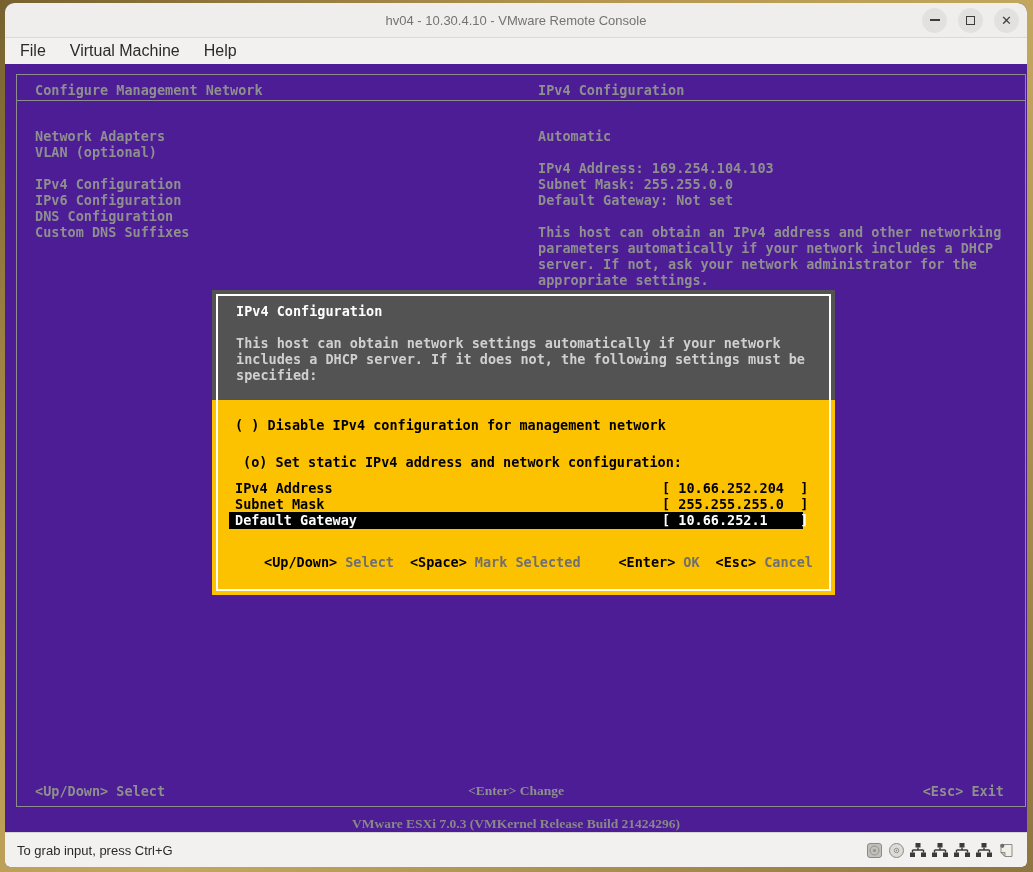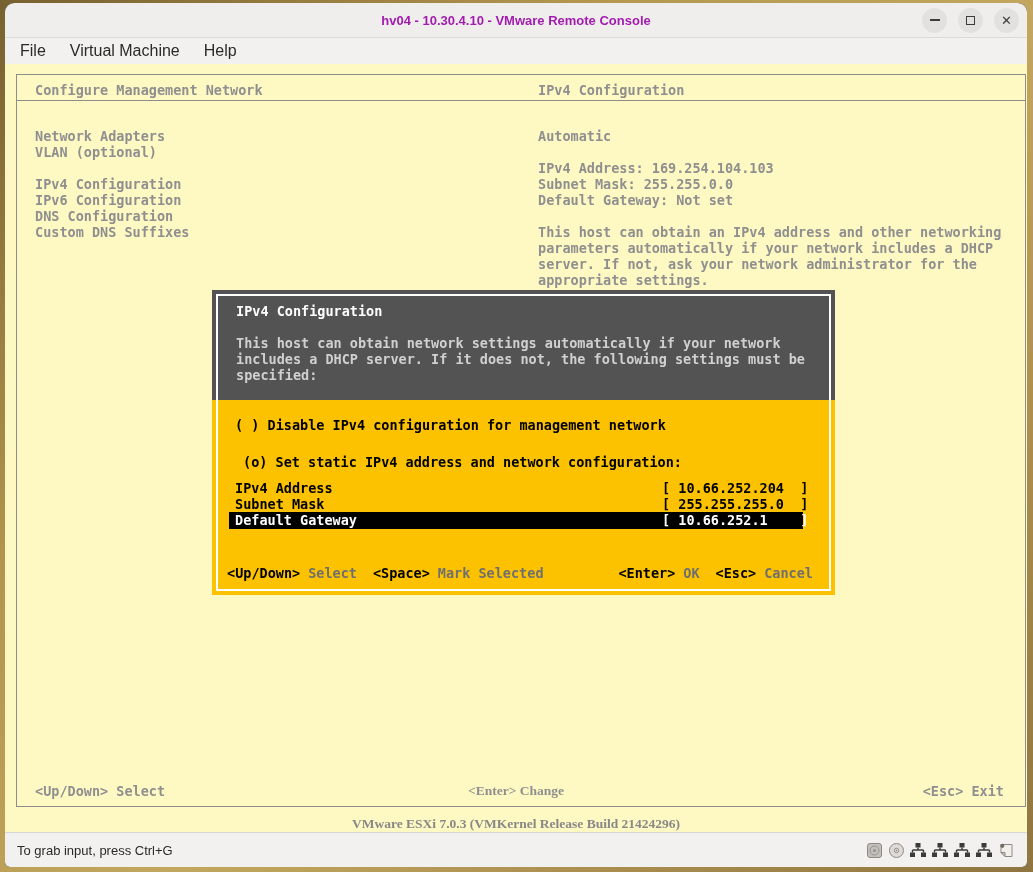--- a/index.html
+++ b/index.html
@@ -19,21 +19,21 @@
     background:#000;
   }
   
   .titlebar{
     height:35px;background:#f0eeec;
     display:flex;align-items:center;justify-content:center;
     position:relative;flex:0 0 auto;
     border-bottom:1px solid #dcdad7;
   }
   .titlebar .title{
-    font-size:13px;font-weight:bold;color:#a21caf;
+    font-size:13px;font-weight:normal;color:#737373;
   }
   .win-controls{
     position:absolute;right:8px;top:0;height:100%;
     display:flex;align-items:center;gap:11px;
   }
   .win-btn{
     width:25px;height:25px;border-radius:50%;
     background:#e3e1df;display:flex;align-items:center;justify-content:center;
     color:#3c3c3c;font-size:13px;line-height:1;cursor:pointer;
   }
@@ -41,21 +41,21 @@
   .win-btn .mn{width:10px;height:1.5px;background:#3c3c3c;display:block;}
   
   .menubar{
     height:26px;background:#f3f1ef;flex:0 0 auto;
     display:flex;align-items:center;padding-left:3px;
     font-size:16px;color:#2a2a2a;
   }
   .menu-item{padding:3px 12px;cursor:pointer;}
   
   .console{
-    position:relative;flex:1 1 auto;background:#fef9c3;overflow:hidden;
+    position:relative;flex:1 1 auto;background:#4c1d95;overflow:hidden;
     font-family:"DejaVu Sans Mono",monospace;
     font-size:13.5px;line-height:16px;font-weight:700;
     color:#8f8f8f;
     padding-left:16px;
   }
   .pre{white-space:pre;}
   .abs{position:absolute;}
   .dcui-border{left:11px;top:10px;width:1010px;height:733px;border:1px solid #8d8d8d;}
   .dcui-divider{left:11px;top:36px;width:1010px;height:1px;background:#8d8d8d;}
   .center{left:0;width:100%;text-align:center;font-family:Liberation Serif, serif;}
@@ -63,21 +63,21 @@
   .dialog{left:207px;top:226px;width:623px;height:305px;background:#535353;}
   .dialog-bottom{position:absolute;left:0;top:110px;width:100%;height:195px;background:#fcc200;}
   .dialog-inset{position:absolute;left:4px;top:4px;right:4px;bottom:4px;border:2px solid #ffffff;pointer-events:none;}
   .dlg-title{left:24px;top:13px;color:#ffffff;}
   .dlg-body{left:24px;top:45px;color:#d0d0d0;}
   .dlg-option{left:23px;color:#000;}
   .field-row{left:17px;width:574px;height:16px;color:#000;}
   .field-row .flabel{position:absolute;left:6px;top:0;}
   .field-row .fvalue{position:absolute;left:433px;top:0;white-space:pre;}
   .field-row.selected{background:#000;color:#fff;height:17px;}
-  .dlg-hints{top:275px;color:#000;display:flex;}
+  .dlg-hints{top:264px;color:#000;display:flex;margin-left:37px;}
   .hint-pair{display:flex;margin-right:16px;}
   .hint-pair:last-child{margin-right:0;}
   .hint-key{color:#000;}
   .hint-label{color:#6f6f6f;margin-left:8px;}
   
   .statusbar{
     height:35px;background:#f2f1ef;flex:0 0 auto;
     display:flex;align-items:center;
     padding:12px 12px;position:relative;
     border-top:1px solid #d8d6d3;

